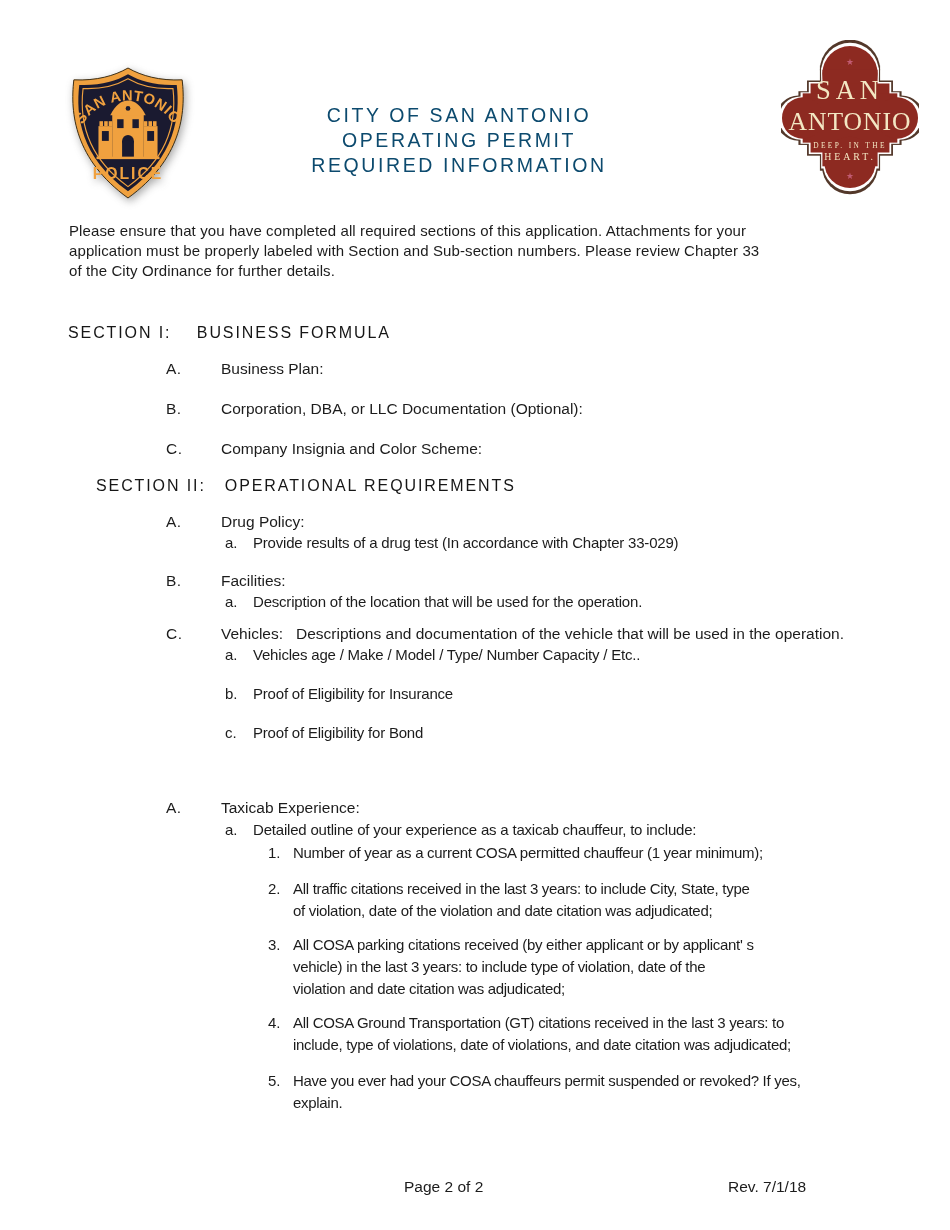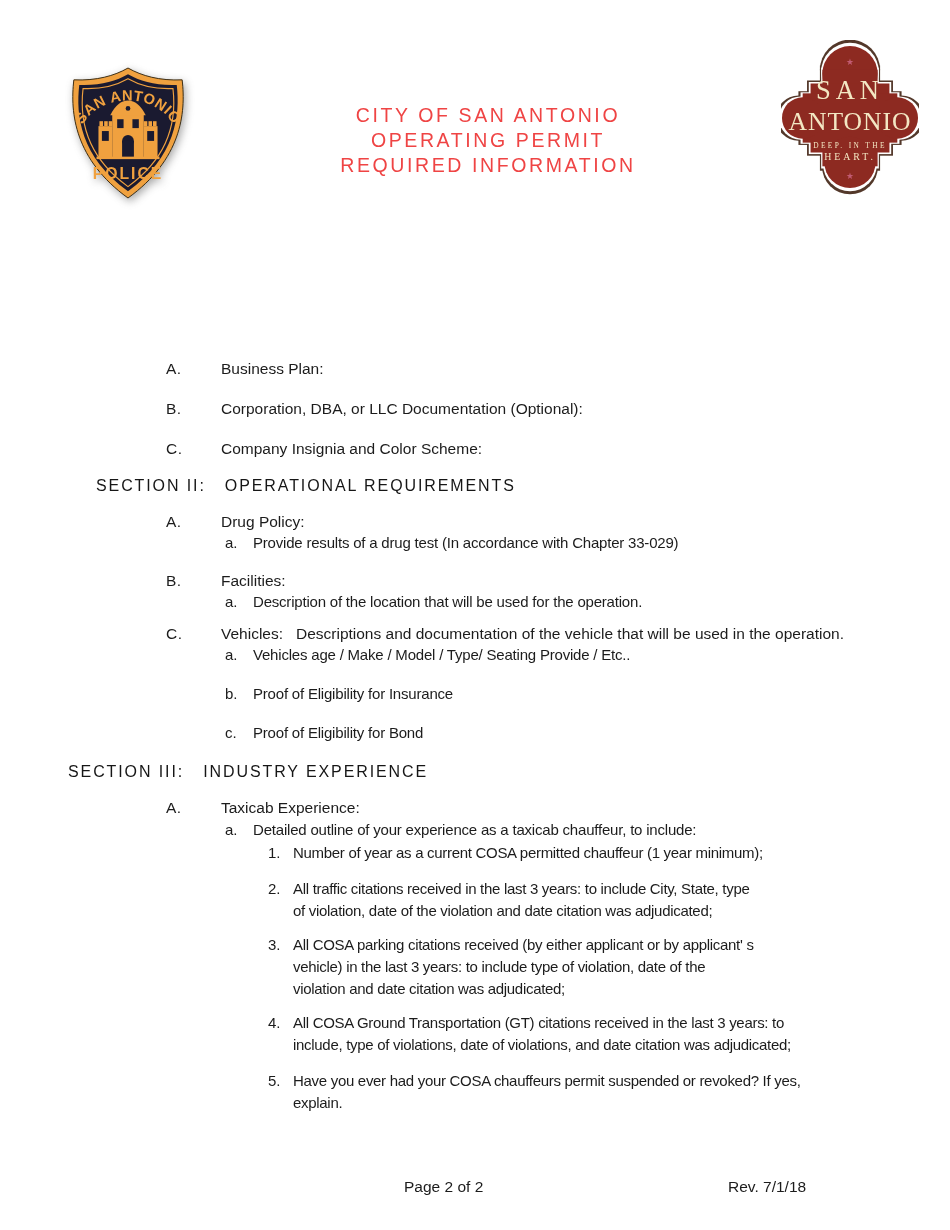--- a/index.html
+++ b/index.html
@@ -9,25 +9,25 @@
     background:#ffffff;
     font-family:"Liberation Sans",sans-serif;
     color:#1c1c1c;
     overflow:hidden;
   }
   .abs{position:absolute;}
 
   
   .police-badge{filter:drop-shadow(2px 3px 4px rgba(60,60,60,0.45));}
   .title-block{
-    left:238px;top:103px;width:500px;
+    left:209px;top:103px;width:500px;
     text-align:center;
     font-size:19.5px;line-height:25px;
     letter-spacing:2.6px;
-    color:#ef4444;
+    color:#0c4a6e;
     white-space:pre;
   }
 
   
   .intro{
     left:69px;top:221px;width:820px;
     font-size:15px;line-height:20px;
     letter-spacing:0.1px;
     white-space:pre-line;
   }
@@ -134,21 +134,25 @@
         <circle cx="70" cy="124" r="26"></circle>
     </g>
     <text x="70" y="25" text-anchor="middle" font-size="9" fill="#c15b72">★</text>
     <text x="70" y="60" text-anchor="middle" class="serif" font-size="27" letter-spacing="5" fill="#f3e7c3">SAN</text>
     <text x="70" y="91" text-anchor="middle" class="serif" font-size="26" letter-spacing="1" fill="#f3e7c3">ANTONIO</text>
     <text x="70" y="109" text-anchor="middle" class="serif" font-size="7.5" letter-spacing="2.4" fill="#f3e7c3">DEEP. IN THE</text>
     <text x="70" y="122" text-anchor="middle" class="serif" font-size="10" letter-spacing="3" fill="#f3e7c3">HEART.</text>
     <text x="70" y="141" text-anchor="middle" font-size="9" fill="#c15b72">★</text>
   </svg>
 
-
+  <div class="abs intro">Please ensure that you have completed all required sections of this application. Attachments for your
+application must be properly labeled with Section and Sub-section numbers. Please review Chapter 33
+of the City Ordinance for further details.</div>
+
+  <div class="abs sec-head" style="top:324px;">SECTION I:    BUSINESS FORMULA</div>
   <div class="abs item lvl1" style="top:359px;">
     <span class="mk">A.</span>
     <span class="tx">Business Plan:</span>
   </div>
   <div class="abs item lvl1" style="top:399px;">
     <span class="mk">B.</span>
     <span class="tx">Corporation, DBA, or LLC Documentation (Optional):</span>
   </div>
   <div class="abs item lvl1" style="top:439px;">
     <span class="mk">C.</span>
@@ -171,32 +175,31 @@
   <div class="abs item lvl2" style="top:592px;">
     <span class="mk">a.</span>
     <span class="tx">Description of the location that will be used for the operation.</span>
   </div>
   <div class="abs item lvl1" style="top:624px;">
     <span class="mk">C.</span>
     <span class="tx">Vehicles:   Descriptions and documentation of the vehicle that will be used in the operation.</span>
   </div>
   <div class="abs item lvl2" style="top:645px;">
     <span class="mk">a.</span>
-    <span class="tx">Vehicles age / Make / Model / Type/ Seating Provide / Etc..</span>
+    <span class="tx">Vehicles age / Make / Model / Type/ Number Capacity / Etc..</span>
   </div>
   <div class="abs item lvl2" style="top:684px;">
     <span class="mk">b.</span>
     <span class="tx">Proof of Eligibility for Insurance</span>
   </div>
   <div class="abs item lvl2" style="top:723px;">
     <span class="mk">c.</span>
     <span class="tx">Proof of Eligibility for Bond</span>
   </div>
 
-  <div class="abs sec-head" style="top:763px;">SECTION III:   INDUSTRY EXPERIENCE</div>
   <div class="abs item lvl1" style="top:798px;">
     <span class="mk">A.</span>
     <span class="tx">Taxicab Experience:</span>
   </div>
   <div class="abs item lvl2" style="top:820px;">
     <span class="mk">a.</span>
     <span class="tx">Detailed outline of your experience as a taxicab chauffeur, to include:</span>
   </div>
   <div class="abs item numitem" style="top:842px;">
     <span class="mk">1.</span>

